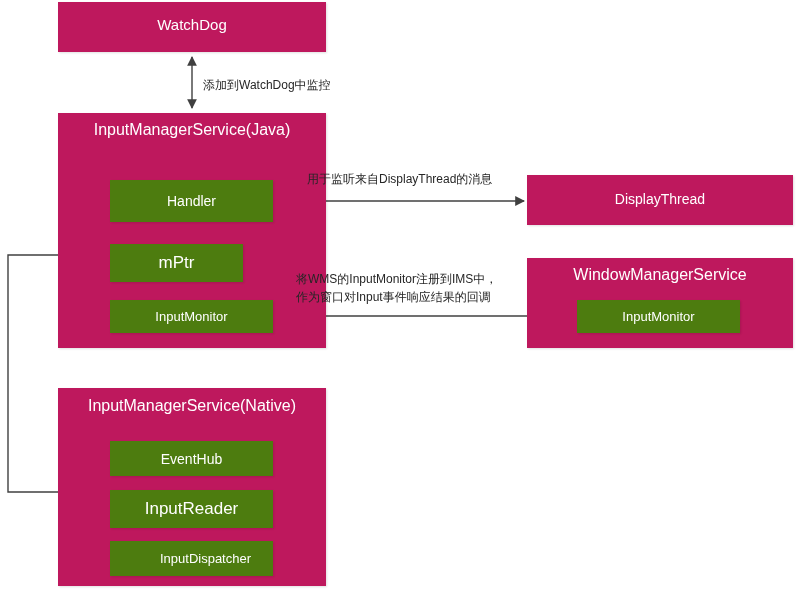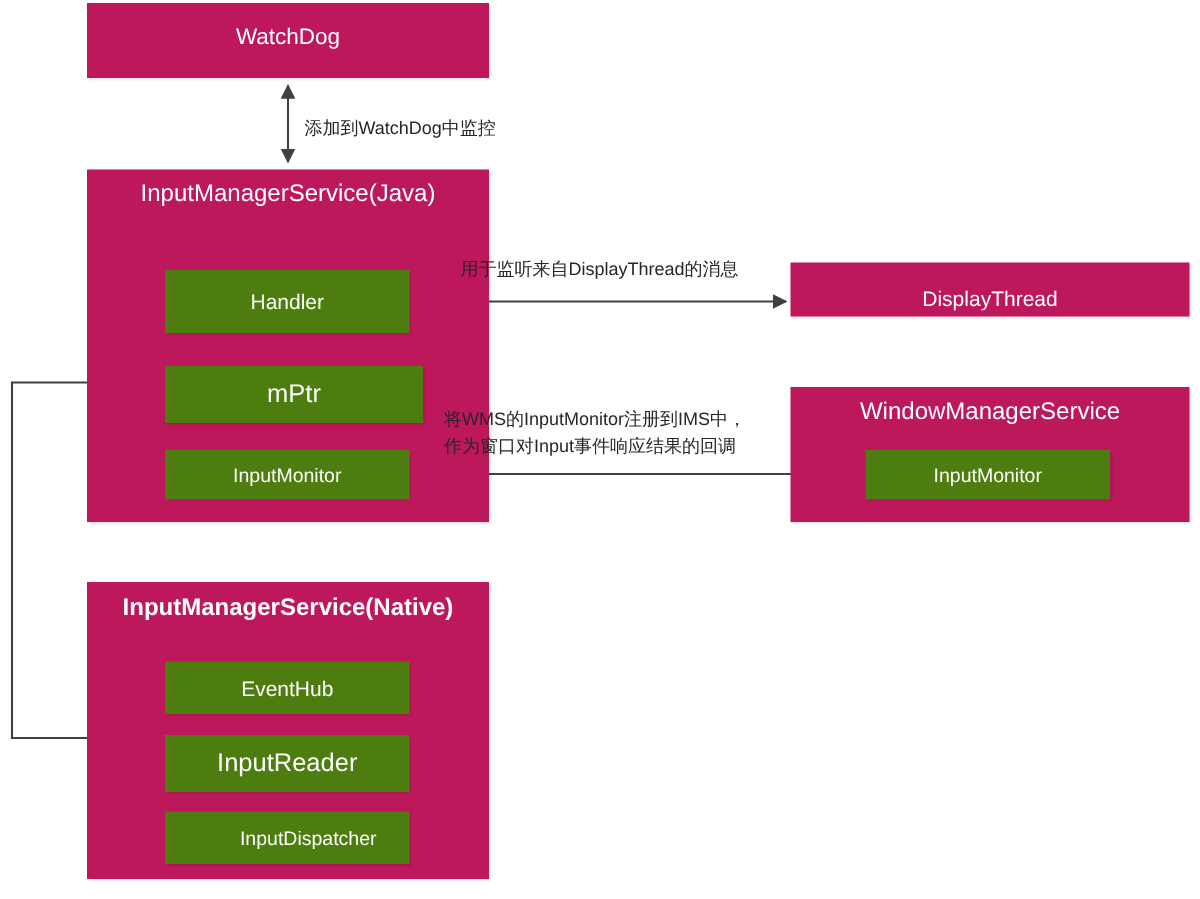--- a/index.html
+++ b/index.html
@@ -97,45 +97,45 @@
   </div>
 
   <div class="box outer" style="left:58px; top:113px; width:268px; height:235px;">
     <div class="title" style="top:8px; font-size:16px;">InputManagerService(Java)</div>
   </div>
 
   <div class="inner" style="left:110px; top:180px; width:163px; height:42px; font-size:14px;">
     <span>Handler</span>
   </div>
 
-  <div class="inner" style="left:110px; top:244px; width:172px; height:38px; font-size:17px;">
+  <div class="inner" style="left:110px; top:244px; width:133px; height:38px; font-size:17px;">
     <span>mPtr</span>
   </div>
 
   <div class="inner" style="left:110px; top:300px; width:163px; height:33px; font-size:13px;">
     <span>InputMonitor</span>
   </div>
 
   <div class="box outer" style="left:58px; top:388px; width:268px; height:198px;">
-    <div class="title" style="top:9px; font-size:16px;font-weight:bold;">InputManagerService(Native)</div>
+    <div class="title" style="top:9px; font-size:16px;">InputManagerService(Native)</div>
   </div>
 
   <div class="inner" style="left:110px; top:441px; width:163px; height:35px; font-size:14px;">
     <span>EventHub</span>
   </div>
 
   <div class="inner" style="left:110px; top:490px; width:163px; height:38px; font-size:17px;">
     <span>InputReader</span>
   </div>
 
   <div class="inner" style="left:110px; top:541px; width:163px; height:35px; font-size:13px;padding-left:28px;">
     <span>InputDispatcher</span>
   </div>
 
-  <div class="box outer" style="left:527px; top:175px; width:266px; height:36px;">
+  <div class="box outer" style="left:527px; top:175px; width:266px; height:50px;">
     <div class="title" style="top:16px; font-size:14px;">DisplayThread</div>
   </div>
 
   <div class="box outer" style="left:527px; top:258px; width:266px; height:90px;">
     <div class="title" style="top:8px; font-size:16px;">WindowManagerService</div>
   </div>
 
   <div class="inner" style="left:577px; top:300px; width:163px; height:33px; font-size:13px;">
     <span>InputMonitor</span>
   </div>

